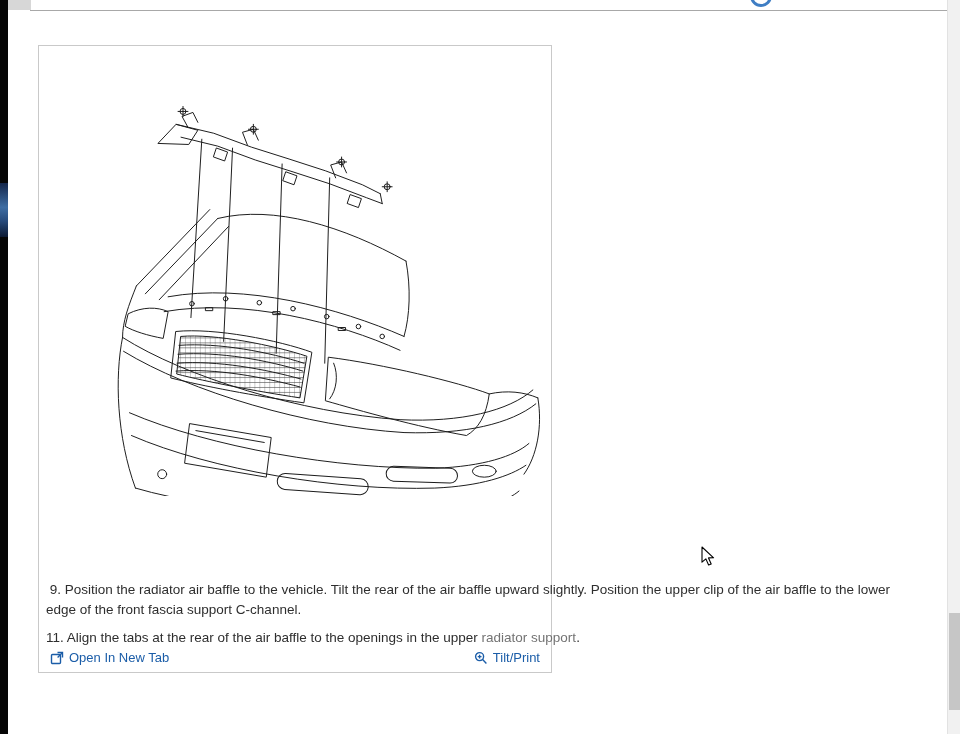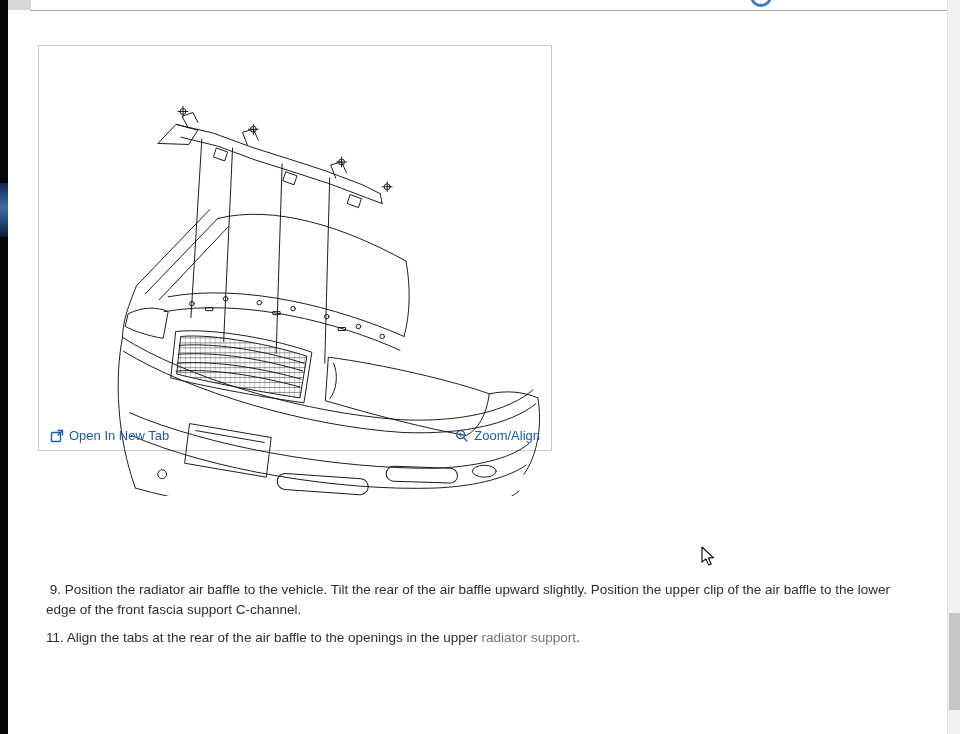--- a/index.html
+++ b/index.html
@@ -22,21 +22,21 @@
     border-radius:50%; border:3px solid #3f7ec4; box-sizing:border-box; background:#fff;
   }
 
   .scrollbar {
     position:absolute; right:0; top:0; width:13px; height:734px;
     background:#f1f1f1; border-left:1px solid #e2e2e2; box-sizing:border-box; z-index:6;
   }
   .scrollbar .thumb { position:absolute; left:1px; top:613px; width:11px; height:97px; background:#c6c6c6; }
 
   .viewer {
-    position:absolute; left:38px; top:45px; width:514px; height:406px;
+    position:absolute; left:38px; top:45px; width:514px; height:628px;
     border:1px solid #c9c9c9; box-sizing:border-box; background:#fff;
   }
   .viewer .art { position:absolute; left:0; top:2px; width:512px; height:448px; }
   .viewer .footer {
     position:absolute; left:0; bottom:7px; width:100%; box-sizing:border-box;
     padding:0 11px; display:flex; justify-content:space-between; align-items:center;
   }
   a.link {
     color:#1b5da8; font-size:13px; text-decoration:none;
     display:inline-flex; align-items:center; gap:5px; cursor:pointer;
@@ -166,21 +166,21 @@
       <span>Open In New Tab</span>
     </a>
     <a class="link">
       <svg width="14" height="14" viewBox="0 0 14 14">
         <g stroke="#1b5da8" stroke-width="1.4" fill="none">
           <circle cx="5.6" cy="5.6" r="4"></circle>
           <path d="M8.6,8.6 L12.4,12.4"></path>
           <path d="M5.6,3.7 v3.8 M3.7,5.6 h3.8"></path>
         </g>
       </svg>
-      <span>Zoom/Align</span>
+      <span>Tilt/Print</span>
     </a>
   </div>
 </div>
 
 <div class="instructions">
   <p> 9. Position the radiator air baffle to the vehicle. Tilt the rear of the air baffle upward slightly. Position the upper clip of the air baffle to the lower edge of the front fascia support C-channel.</p>
   <p><span>11. Align the tabs at the rear of the air baffle to the openings in the upper </span><a>radiator support</a><span>.</span></p>
 </div>
 
 <svg class="cursor" viewBox="0 0 16 20">

